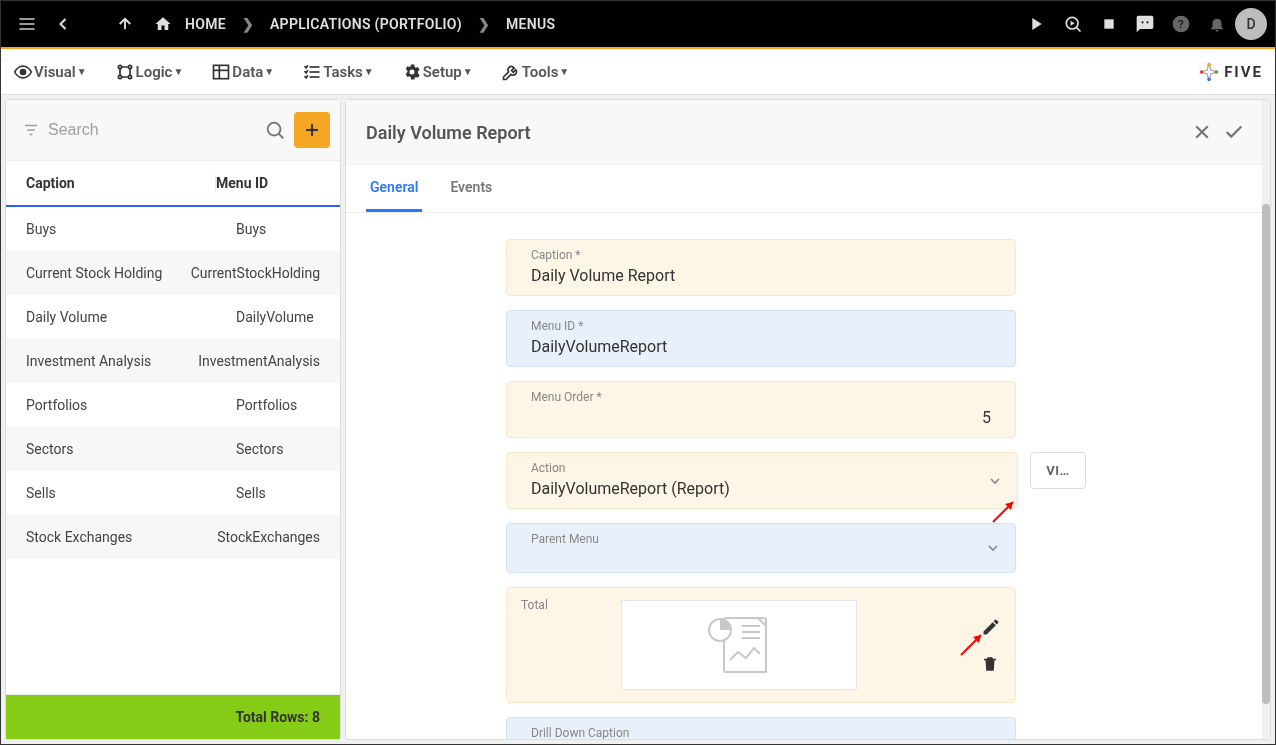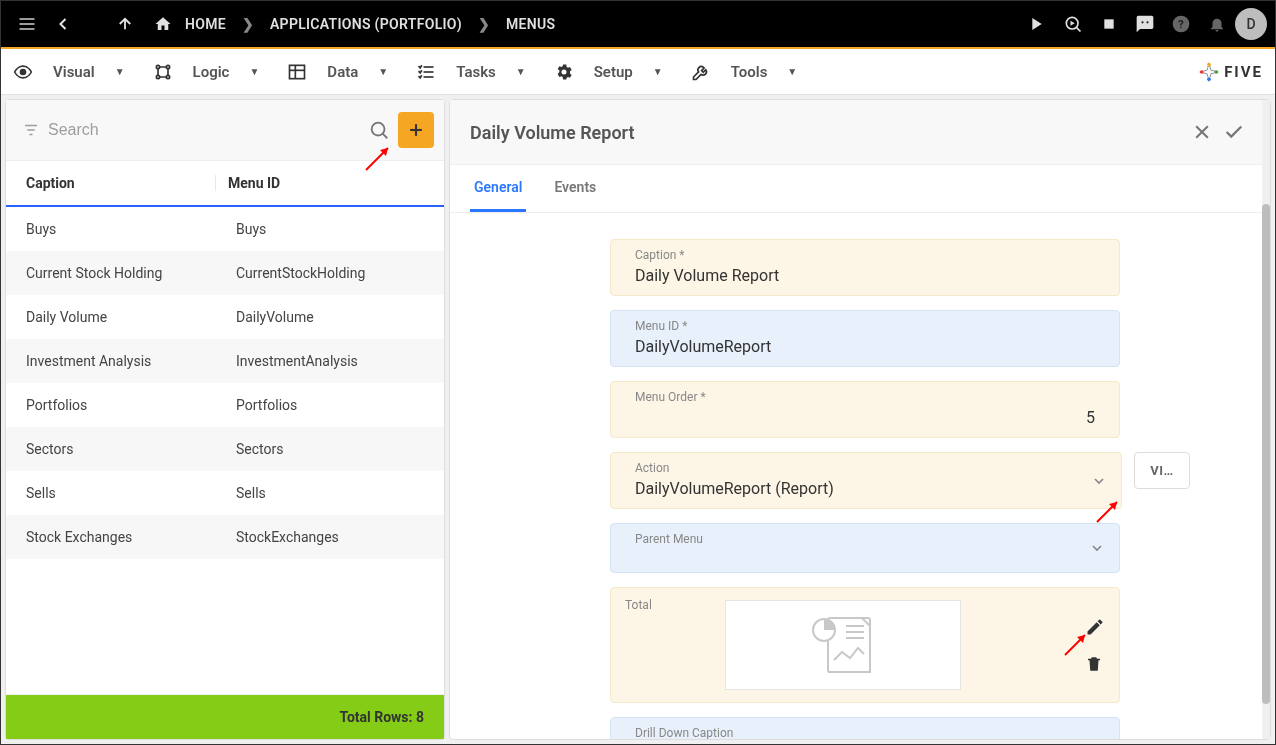--- a/index.html
+++ b/index.html
@@ -9,38 +9,38 @@
   .topbar { background: #000000; height: 48px; display: flex; align-items: center; padding: 0 8px; color: #e0e0e0; border-bottom: 2px solid #f5a623; }
   .topbar .icon-btn { width: 36px; height: 36px; display: flex; align-items: center; justify-content: center; cursor: pointer; border-radius: 50%; color:#e0e0e0; }
   .topbar .breadcrumb { display: flex; align-items: center; gap: 4px; margin-left: 8px; font-weight: 600; font-size: 14px; letter-spacing: .3px;}
   .topbar .crumb { padding: 4px 6px; }
   .topbar .chev { color: #888; padding: 0 6px; font-size: 14px;}
   .topbar .spacer { flex: 1; }
   .topbar .avatar { width: 32px; height: 32px; border-radius: 50%; background: #bdbdbd; color:#333; display:flex;align-items:center;justify-content:center;font-weight:500;}
   
   
   .menubar { height: 46px; background: #fff; border-bottom: 1px solid #e0e0e0; display: flex; align-items: center; padding: 0 12px; gap: 28px; }
-  .menubar .menu-item { display: flex; align-items: center; gap: 20px; font-weight: 600; color: #555; cursor: pointer; font-size:15px;}
+  .menubar .menu-item { display: flex; align-items: center; gap: 1px; font-weight: 600; color: #555; cursor: pointer; font-size:15px;}
   .menubar .menu-item .tri { font-size: 10px; color: #555; }
   .menubar .logo-right { margin-left: auto; display: flex; align-items: center; gap: 4px; font-weight: 700; letter-spacing: 2px; font-size:15px; color:#333;}
   
   
   .main { display: flex; height: calc(745px - 48px - 46px - 2px); background:#f0f0f0; padding:4px; gap:4px;}
-  .left-panel { width: 440px; background: #fff; border: 1px solid #ddd; border-radius:4px; display:flex; flex-direction:column;}
+  .left-panel { width: 336px; background: #fff; border: 1px solid #ddd; border-radius:4px; display:flex; flex-direction:column;}
   .right-panel { flex:1; background: #fff; border: 1px solid #ddd; border-radius:4px; display:flex; flex-direction:column; position:relative;}
   
   
   .search-row { display:flex; align-items:center; padding: 12px 10px 12px 16px; gap:8px; border-bottom:1px solid #eee; background:#f8f8f8;}
   .search-row input { flex:1; border:none; background:transparent; font-size:16px; color:#555; outline:none;}
   .search-row input::placeholder{color:#9e9e9e;}
   .search-icon { color:#757575; }
   .add-btn { width:36px; height:36px; background:#f5a623; border-radius:4px; display:flex;align-items:center;justify-content:center; cursor:pointer;}
   .filter-icon { color:#9e9e9e;}
   
-  .table-head { display:flex; padding: 14px 20px; font-weight:700; border-bottom:2px solid #2962ff; background:#fff; gap:12px;align-items:center;}
+  .table-head { display:flex; padding: 14px 20px; font-weight:700; border-bottom:2px solid #2962ff; background:#fff; align-items:center;}
   .table-head .col1 { width: 190px; border-right:1px solid #e8e8e8;}
   .table-head .col2 { flex:1;}
   .table-body { flex:1; overflow:auto;}
   .row { display:flex; padding: 14px 20px; gap:20px; font-size:14px; color:#444; cursor:pointer;}
   .row:nth-child(even){background:#f7f7f7;}
   .row .col1 { width:190px;}
   .row .col2 { flex:1;}
   .footer-row{ padding: 14px 20px; text-align:right; font-weight:700; background:#84cc16; border-top:1px solid #eee;}
   
   

